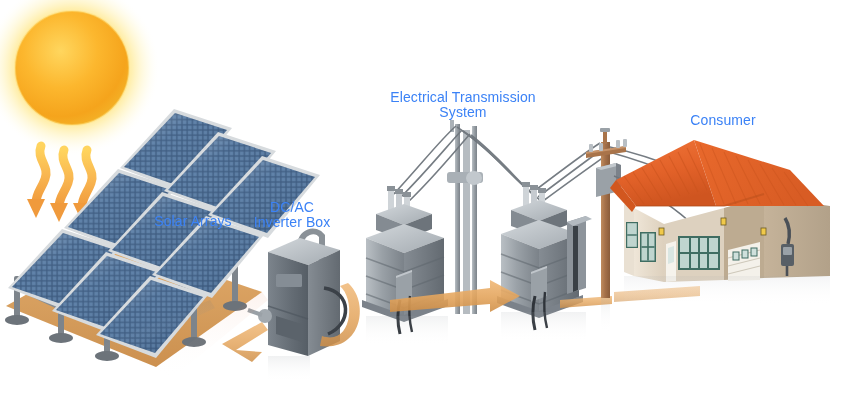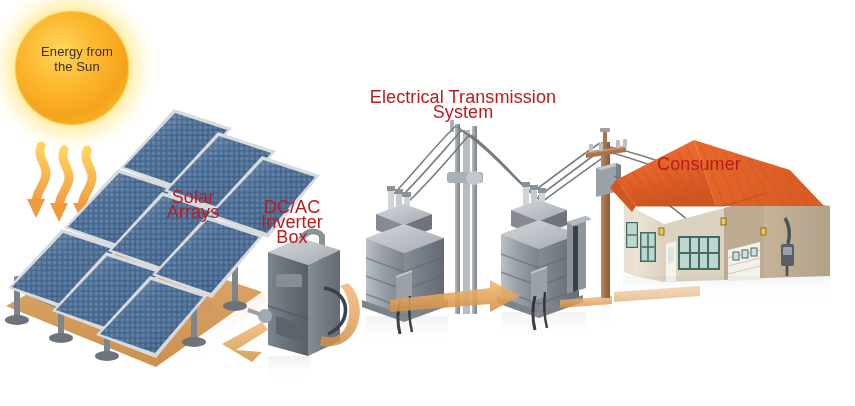--- a/index.html
+++ b/index.html
@@ -1,19 +1,19 @@
 <!DOCTYPE html>
 <html><head>
 <meta charset="utf-8">
 <style>
   html,body{margin:0;padding:0;background:#ffffff;}
   body{width:855px;height:406px;overflow:hidden;
        font-family:"Liberation Sans","DejaVu Sans",sans-serif;}
   #stage{position:relative;width:855px;height:406px;background:#fff;}
-  .lbl{position:absolute;color:#b91c1c;font-size:18px;line-height:15px;
+  .lbl{position:absolute;color:#3b82f6;font-size:14px;line-height:15px;
        text-align:center;white-space:pre-line;letter-spacing:.1px;}
   svg.layer{position:absolute;left:0;top:0;width:855px;height:406px;}
 </style>
 </head>
 <body>
 
 <div id="stage">
 
   <svg class="layer" viewBox="0 0 855 406">
     <defs>
@@ -457,25 +457,23 @@
       <path d="M156,367 L262,292 L268,300 L170,380 Z" fill="url(#gReflOrange)" opacity=".35"></path>
       <rect x="268" y="356" width="42" height="26" fill="url(#gRefl)" opacity=".5"></rect>
       <rect x="366" y="316" width="82" height="30" fill="url(#gRefl)" opacity=".45"></rect>
       <rect x="501" y="312" width="85" height="30" fill="url(#gRefl)" opacity=".45"></rect>
       <rect x="601" y="298" width="9" height="34" fill="url(#gRefl)" opacity=".5"></rect>
       <path d="M624,276 L830,276 L830,306 L624,300 Z" fill="url(#gRefl)" opacity=".35"></path>
       <path d="M100,346 L210,300 L215,308 L110,358 Z" fill="url(#gReflBlue)" opacity=".3"></path>
     </g>
   </svg>
 
-  <div class="lbl" style="left:22px;top:44px;width:110px;font-size:13px;color:#3a3020;">Energy from
-the Sun</div>
-
-  <div class="lbl" style="left:148px;top:190px;width:90px;">Solar Arrays</div>
+
+  <div class="lbl" style="left:148px;top:214px;width:90px;">Solar Arrays</div>
 
   <div class="lbl" style="left:244px;top:200px;width:96px;">DC/AC
 Inverter Box</div>
 
   <div class="lbl" style="left:367px;top:90px;width:192px;">Electrical Transmission System</div>
 
-  <div class="lbl" style="left:644px;top:113px;width:110px;margin-top:44px;">Consumer</div>
+  <div class="lbl" style="left:668px;top:113px;width:110px;">Consumer</div>
 
 </div>
 
 </body></html>

